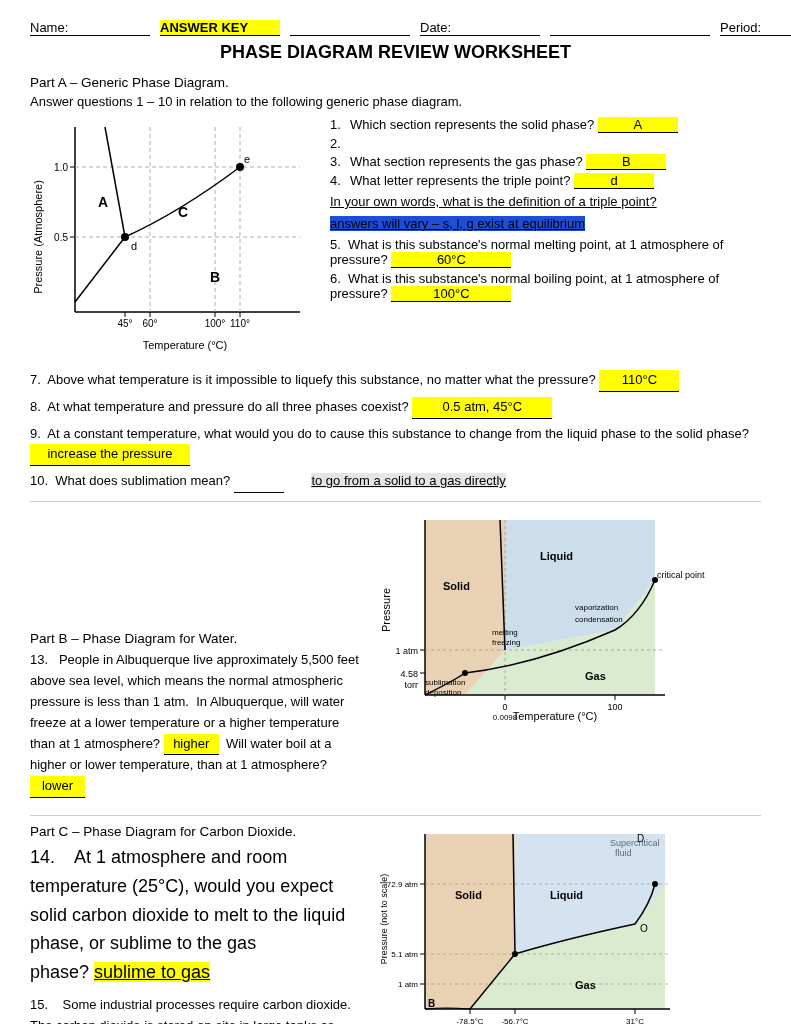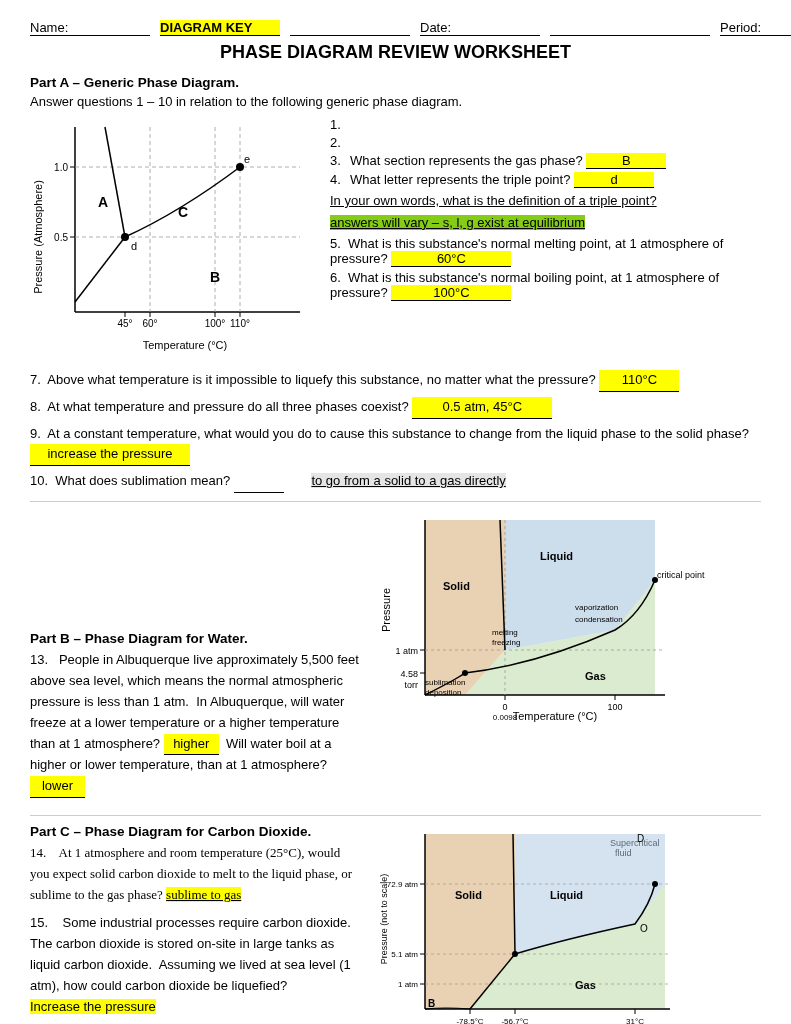--- a/index.html
+++ b/index.html
@@ -21,21 +21,21 @@
     }
     .header-row span { border-bottom: 1px solid #000; min-width: 120px; display: inline-block; }
     .answer-key { background: yellow; font-weight: bold; color: #000; }
     .page-title {
       text-align: center;
       font-size: 18px;
       font-weight: bold;
       margin-bottom: 12px;
     }
     .part-title {
-      font-weight: bold;
+      font-weight: normal;
       font-size: 13.5px;
       margin-bottom: 4px;
     }
     .part-intro {
       margin-bottom: 8px;
       font-size: 13px;
     }
     .part-a-container {
       display: flex;
       gap: 10px;
@@ -80,21 +80,21 @@
     .q-numbered { display: flex; gap: 4px; margin-bottom: 3px; }
     .q-num { min-width: 16px; }
 
     hr.section-divider { border: none; border-top: 1px solid #ccc; margin: 8px 0; }
   </style>
 </head>
 <body>
 
 <div class="header-row">
   <span>Name:</span>
-  <span class="answer-key">DIAGRAM KEY</span>
+  <span class="answer-key">ANSWER KEY</span>
   <span style="flex:1; border-bottom:1px solid #000; display:inline-block;">&nbsp;</span>
   <span>Date:</span>
   <span style="min-width:160px; border-bottom:1px solid #000; display:inline-block;">&nbsp;</span>
   <span>Period:</span>
 
 </div>
 
 <div class="page-title">PHASE DIAGRAM REVIEW WORKSHEET</div>
 
 <div class="part-title">Part A – Generic Phase Diagram.</div>
@@ -153,37 +153,38 @@
       <text x="101" y="133" font-size="11" font-family="Arial">d</text>
 
       <circle cx="210" cy="50" r="4" fill="black"></circle>
       <text x="214" y="46" font-size="11" font-family="Arial">e</text>
     </svg>
   </div>
 
   <div class="questions-container">
     <div class="q-numbered">
       <span class="q-num">1.</span>
+      <span>Which section represents the solid phase?&nbsp;<span class="answer-blank yellow">A</span></span>
     </div>
     <div class="q-numbered">
       <span class="q-num">2.</span>
     </div>
     <div class="q-numbered">
       <span class="q-num">3.</span>
       <span>What section represents the gas phase?&nbsp;<span class="answer-blank yellow">B</span></span>
     </div>
     <div class="q-numbered">
       <span class="q-num">4.</span>
       <span>What letter represents the triple point?&nbsp;<span class="answer-blank yellow">d</span></span>
     </div>
     <div style="margin-bottom:4px; font-size:13px; line-height:1.5;text-decoration:underline;">
       In your own words, what is the definition of a triple point?
     </div>
     <div style="margin-bottom:6px;">
-      <span style="background:#84cc16; text-decoration:underline; font-size:13px;">answers will vary – s, l, g exist at equilibrium</span>
+      <span style="background:#1d4ed8; text-decoration:underline; font-size:13px;">answers will vary – s, l, g exist at equilibrium</span>
     </div>
     <div style="margin-bottom:3px; font-size:13px;">
       5.&nbsp; What is this substance's normal melting point, at 1 atmosphere of pressure?&nbsp;<span class="answer-blank yellow" style="min-width:120px;">60°C</span>
     </div>
     <div style="margin-bottom:3px; font-size:13px;">
       6.&nbsp; What is this substance's normal boiling point, at 1 atmosphere of pressure?&nbsp;<span class="answer-blank yellow" style="min-width:120px;">100°C</span>
     </div>
   </div>
 </div>
 
@@ -269,21 +270,21 @@
       <text x="50" y="185" font-size="8" font-family="Arial">deposition</text>
     </svg>
   </div>
 </div>
 
 <hr class="section-divider">
 
 <div class="part-c-container">
   <div class="part-c-questions">
     <div class="part-title">Part C – Phase Diagram for Carbon Dioxide.</div>
-    <div style="margin-bottom:8px; font-size:13px; line-height:1.6;font-family:Liberation Serif, serif;">
+    <div style="margin-bottom:8px; font-size:18px; line-height:1.6;">
       14.&nbsp;&nbsp;&nbsp; At 1 atmosphere and room temperature (25°C), would you expect solid carbon dioxide to melt to the liquid phase, or sublime to the gas phase?&nbsp;<span style="background:yellow; text-decoration:underline;">sublime to gas</span>
     </div>
     <div style="margin-bottom:8px; font-size:13px; line-height:1.6;">
       15.&nbsp;&nbsp;&nbsp; Some industrial processes require carbon dioxide. The carbon dioxide is stored on-site in large tanks as liquid carbon dioxide.&nbsp; Assuming we lived at sea level (1 atm), how could carbon dioxide be liquefied?
       <br>
       <span style="background:yellow;">Increase the pressure</span>
     </div>
   </div>
 
   <div class="part-c-diagram">

